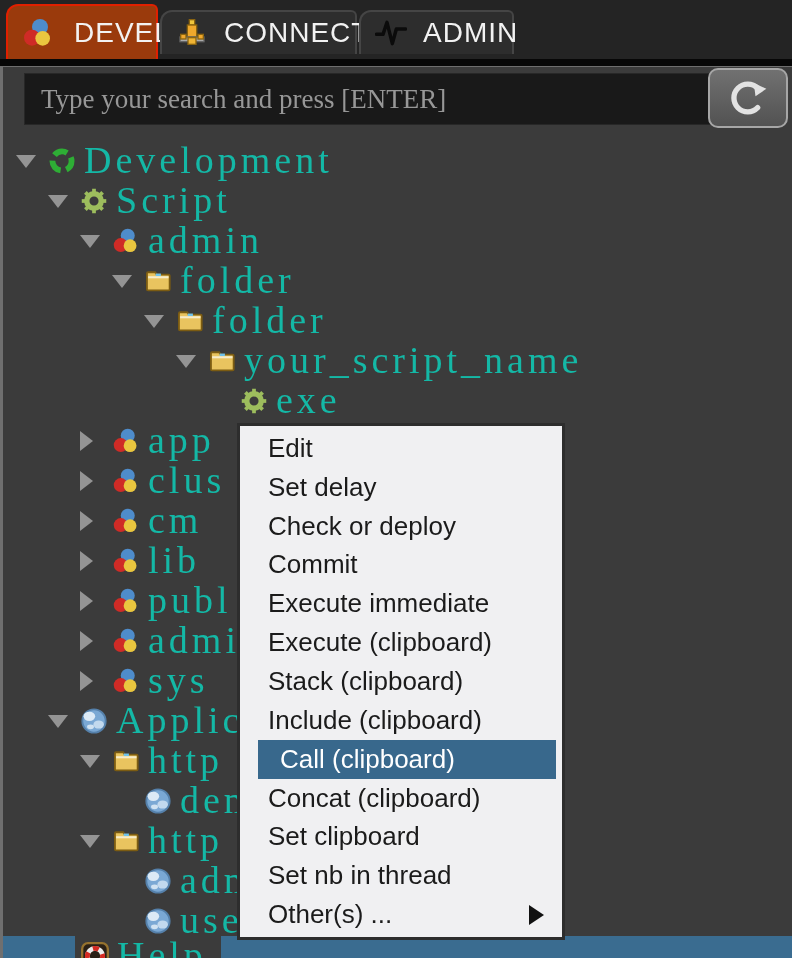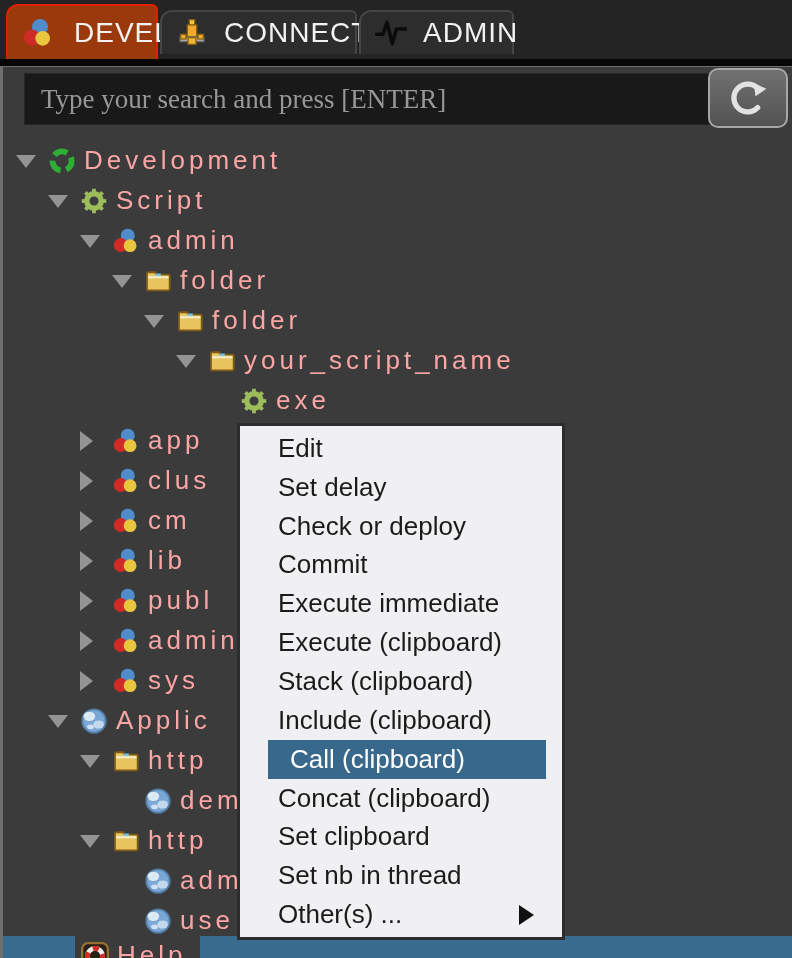--- a/index.html
+++ b/index.html
@@ -32,30 +32,30 @@
   .refresh-btn svg { width:40px; height:40px; }
 
   
   .tree { position:absolute; left:0; top:130px; width:792px; padding-top:11px; }
   .trow { height:40px; display:flex; align-items:center; white-space:nowrap;
           padding-left:calc(16px + var(--lvl) * 32px); }
   .tw { width:32px; flex:none; display:flex; align-items:center; }
   .tw.down::before { content:""; width:0; height:0; border-left:10px solid transparent; border-right:10px solid transparent; border-top:13px solid #949494; }
   .tw.right::before { content:""; width:0; height:0; border-top:10px solid transparent; border-bottom:10px solid transparent; border-left:13px solid #949494; }
   .node-icon { width:28px; height:28px; margin-right:8px; flex:none; }
-  .lbl { font-family:Liberation Sans, sans-serif; font-size:26px; letter-spacing:4px;
-         color:#fca5a5; line-height:1; padding-bottom:3px; }
+  .lbl { font-family:Liberation Serif, serif; font-size:38px; letter-spacing:4px;
+         color:#14b8a6; line-height:1; padding-bottom:3px; }
 
   
   .help-row { position:absolute; left:0; top:936px; width:792px; height:40px; background:#3a6c90; z-index:5; display:flex; }
   .help-anchor { margin-left:75px; height:40px; background:#3b3b3b; display:flex; align-items:center; padding:0 14px 0 6px; }
 
   
   .context-menu { position:absolute; left:237px; top:423px; width:328px; height:517px; box-sizing:border-box;
-    background:#f0f0f2; border:3px solid #2d2d2d; z-index:10; display:flex; flex-direction:column; padding:3px 16px; }
+    background:#f0f0f2; border:3px solid #2d2d2d; z-index:10; display:flex; flex-direction:column; padding:3px 6px; }
   .menu-item { flex:1; display:flex; align-items:center; padding-left:22px; font-size:26px; color:#1b1b1b; position:relative; }
   .menu-item.hl { background:#38688c; color:#ffffff;margin-left:12px; }
   .submenu-arrow { position:absolute; right:12px; top:50%; transform:translateY(-50%);
     width:0; height:0; border-top:10px solid transparent; border-bottom:10px solid transparent; border-left:15px solid #111; }
 
   .left-edge { position:absolute; left:0; top:66px; width:3px; height:892px; background:#6f6f6f; z-index:20; }
 </style>
 </head>
 <body>
 

